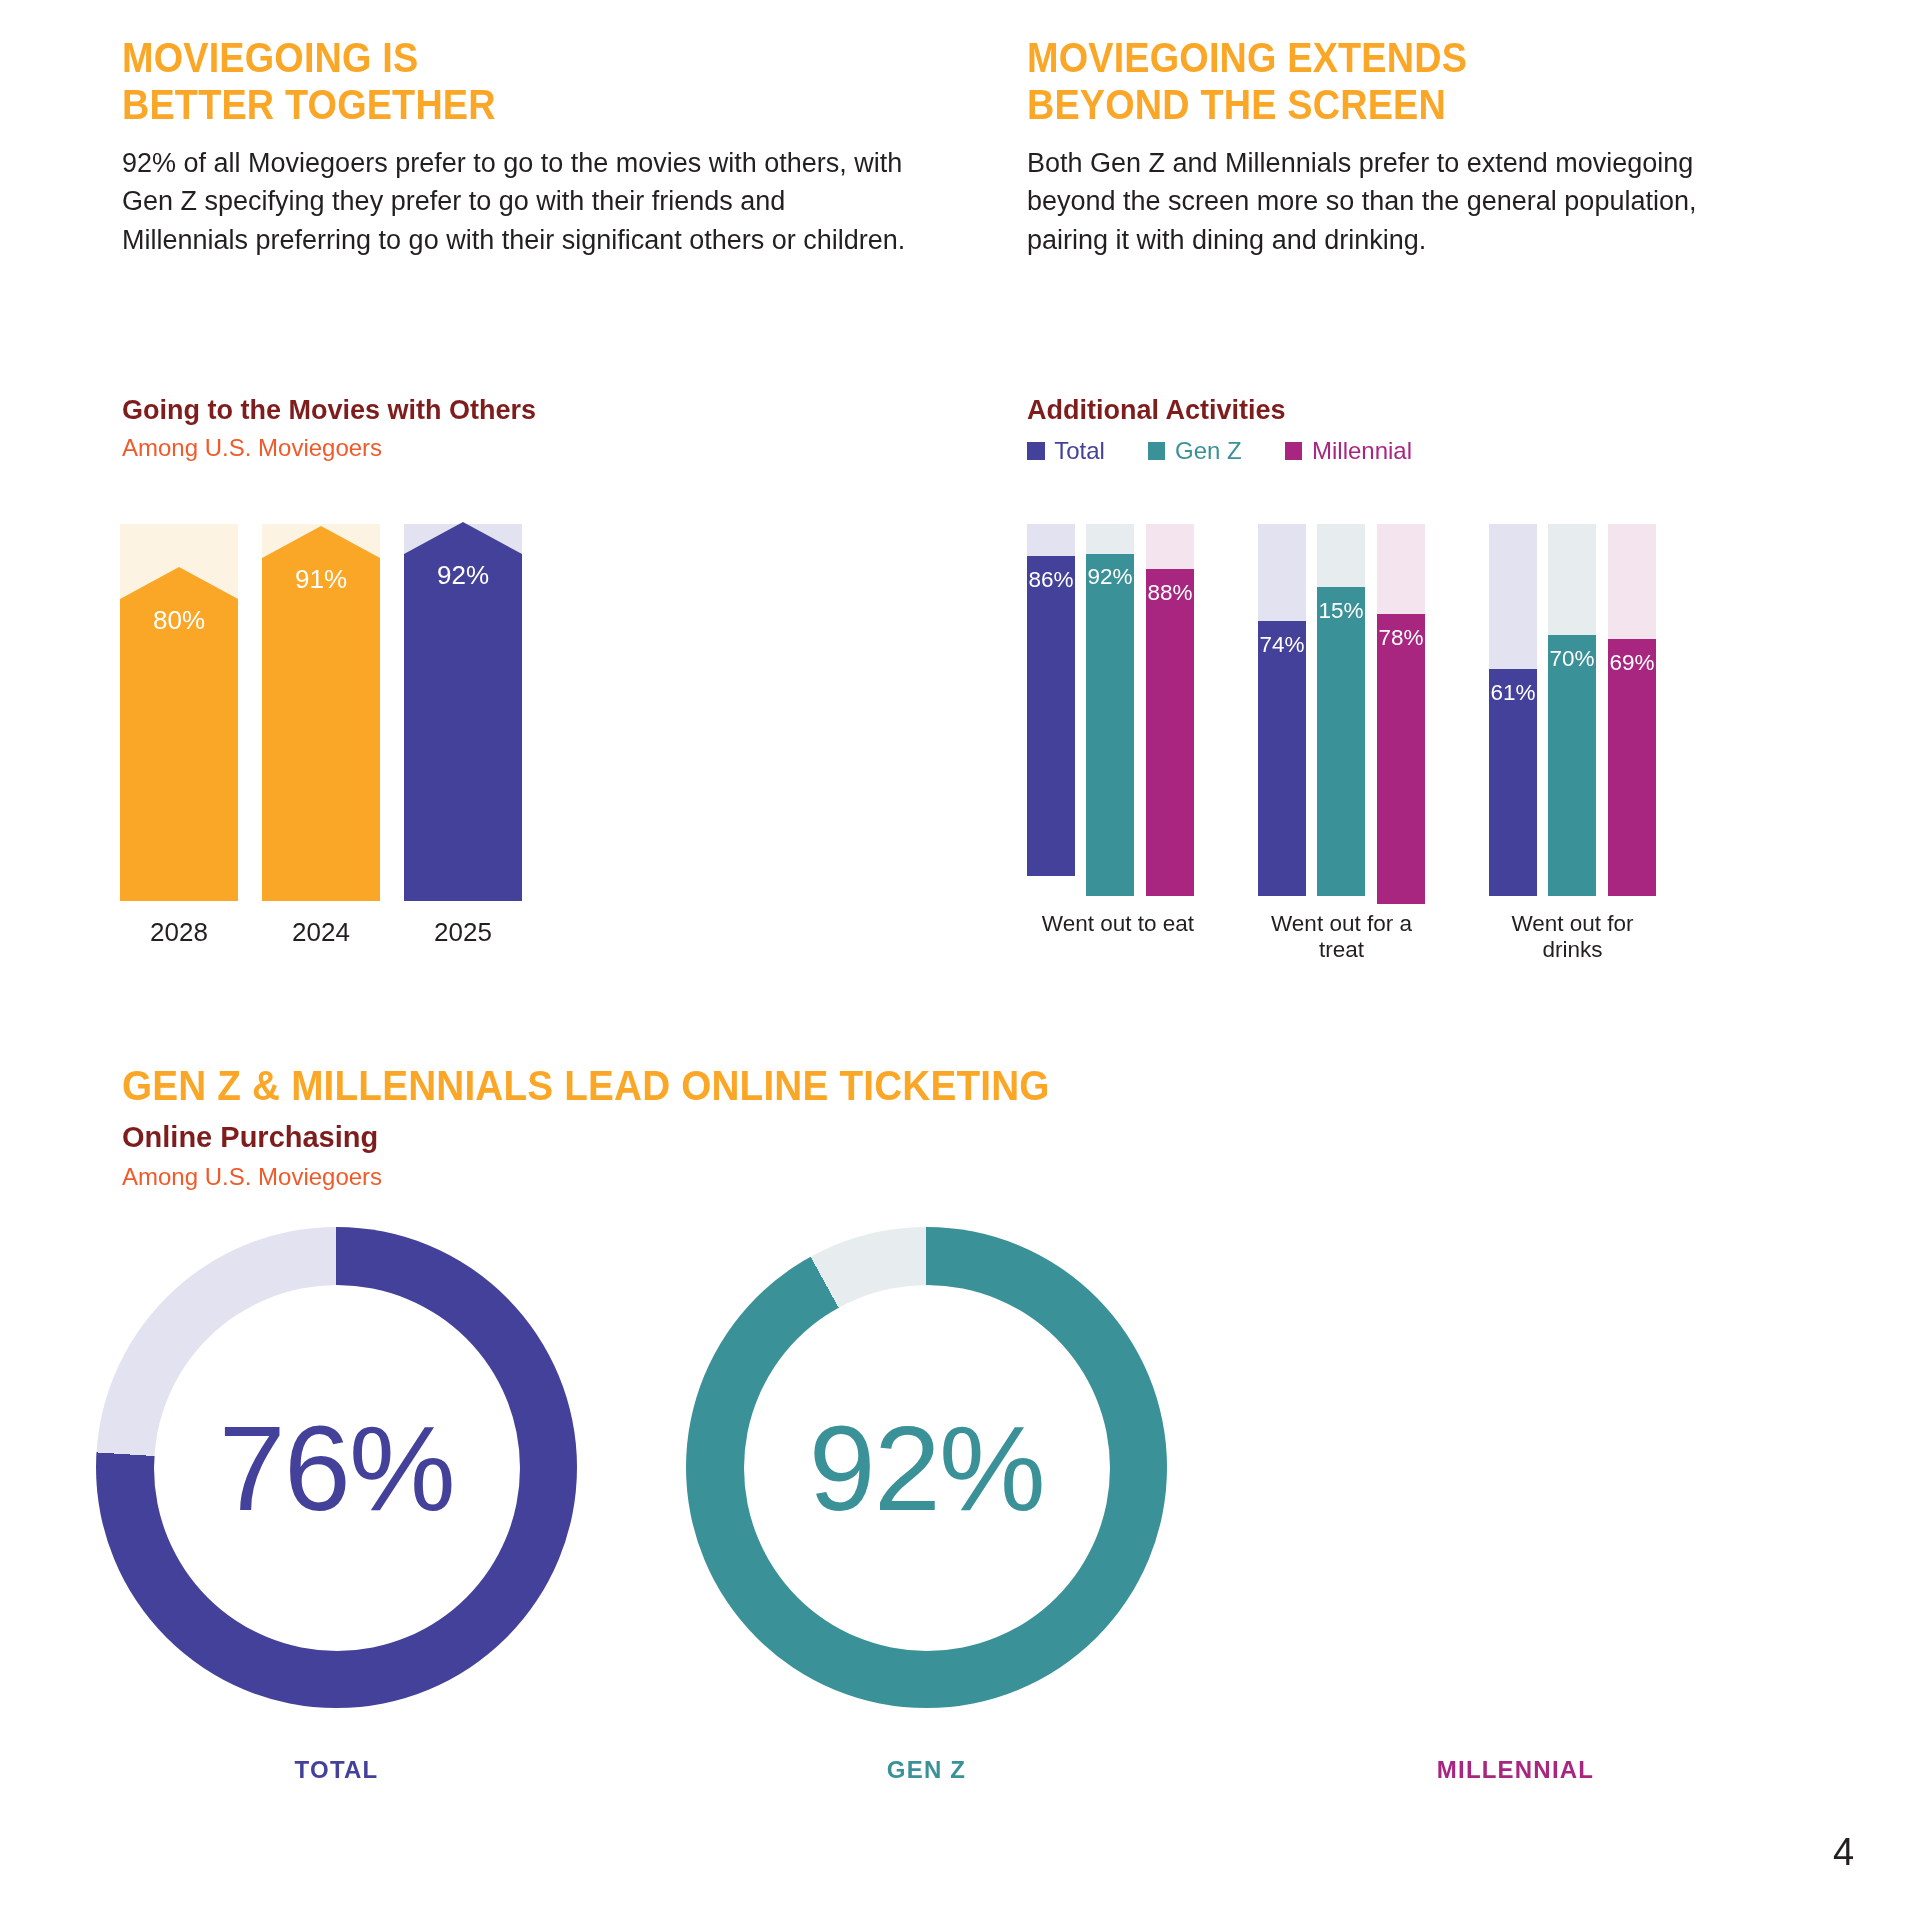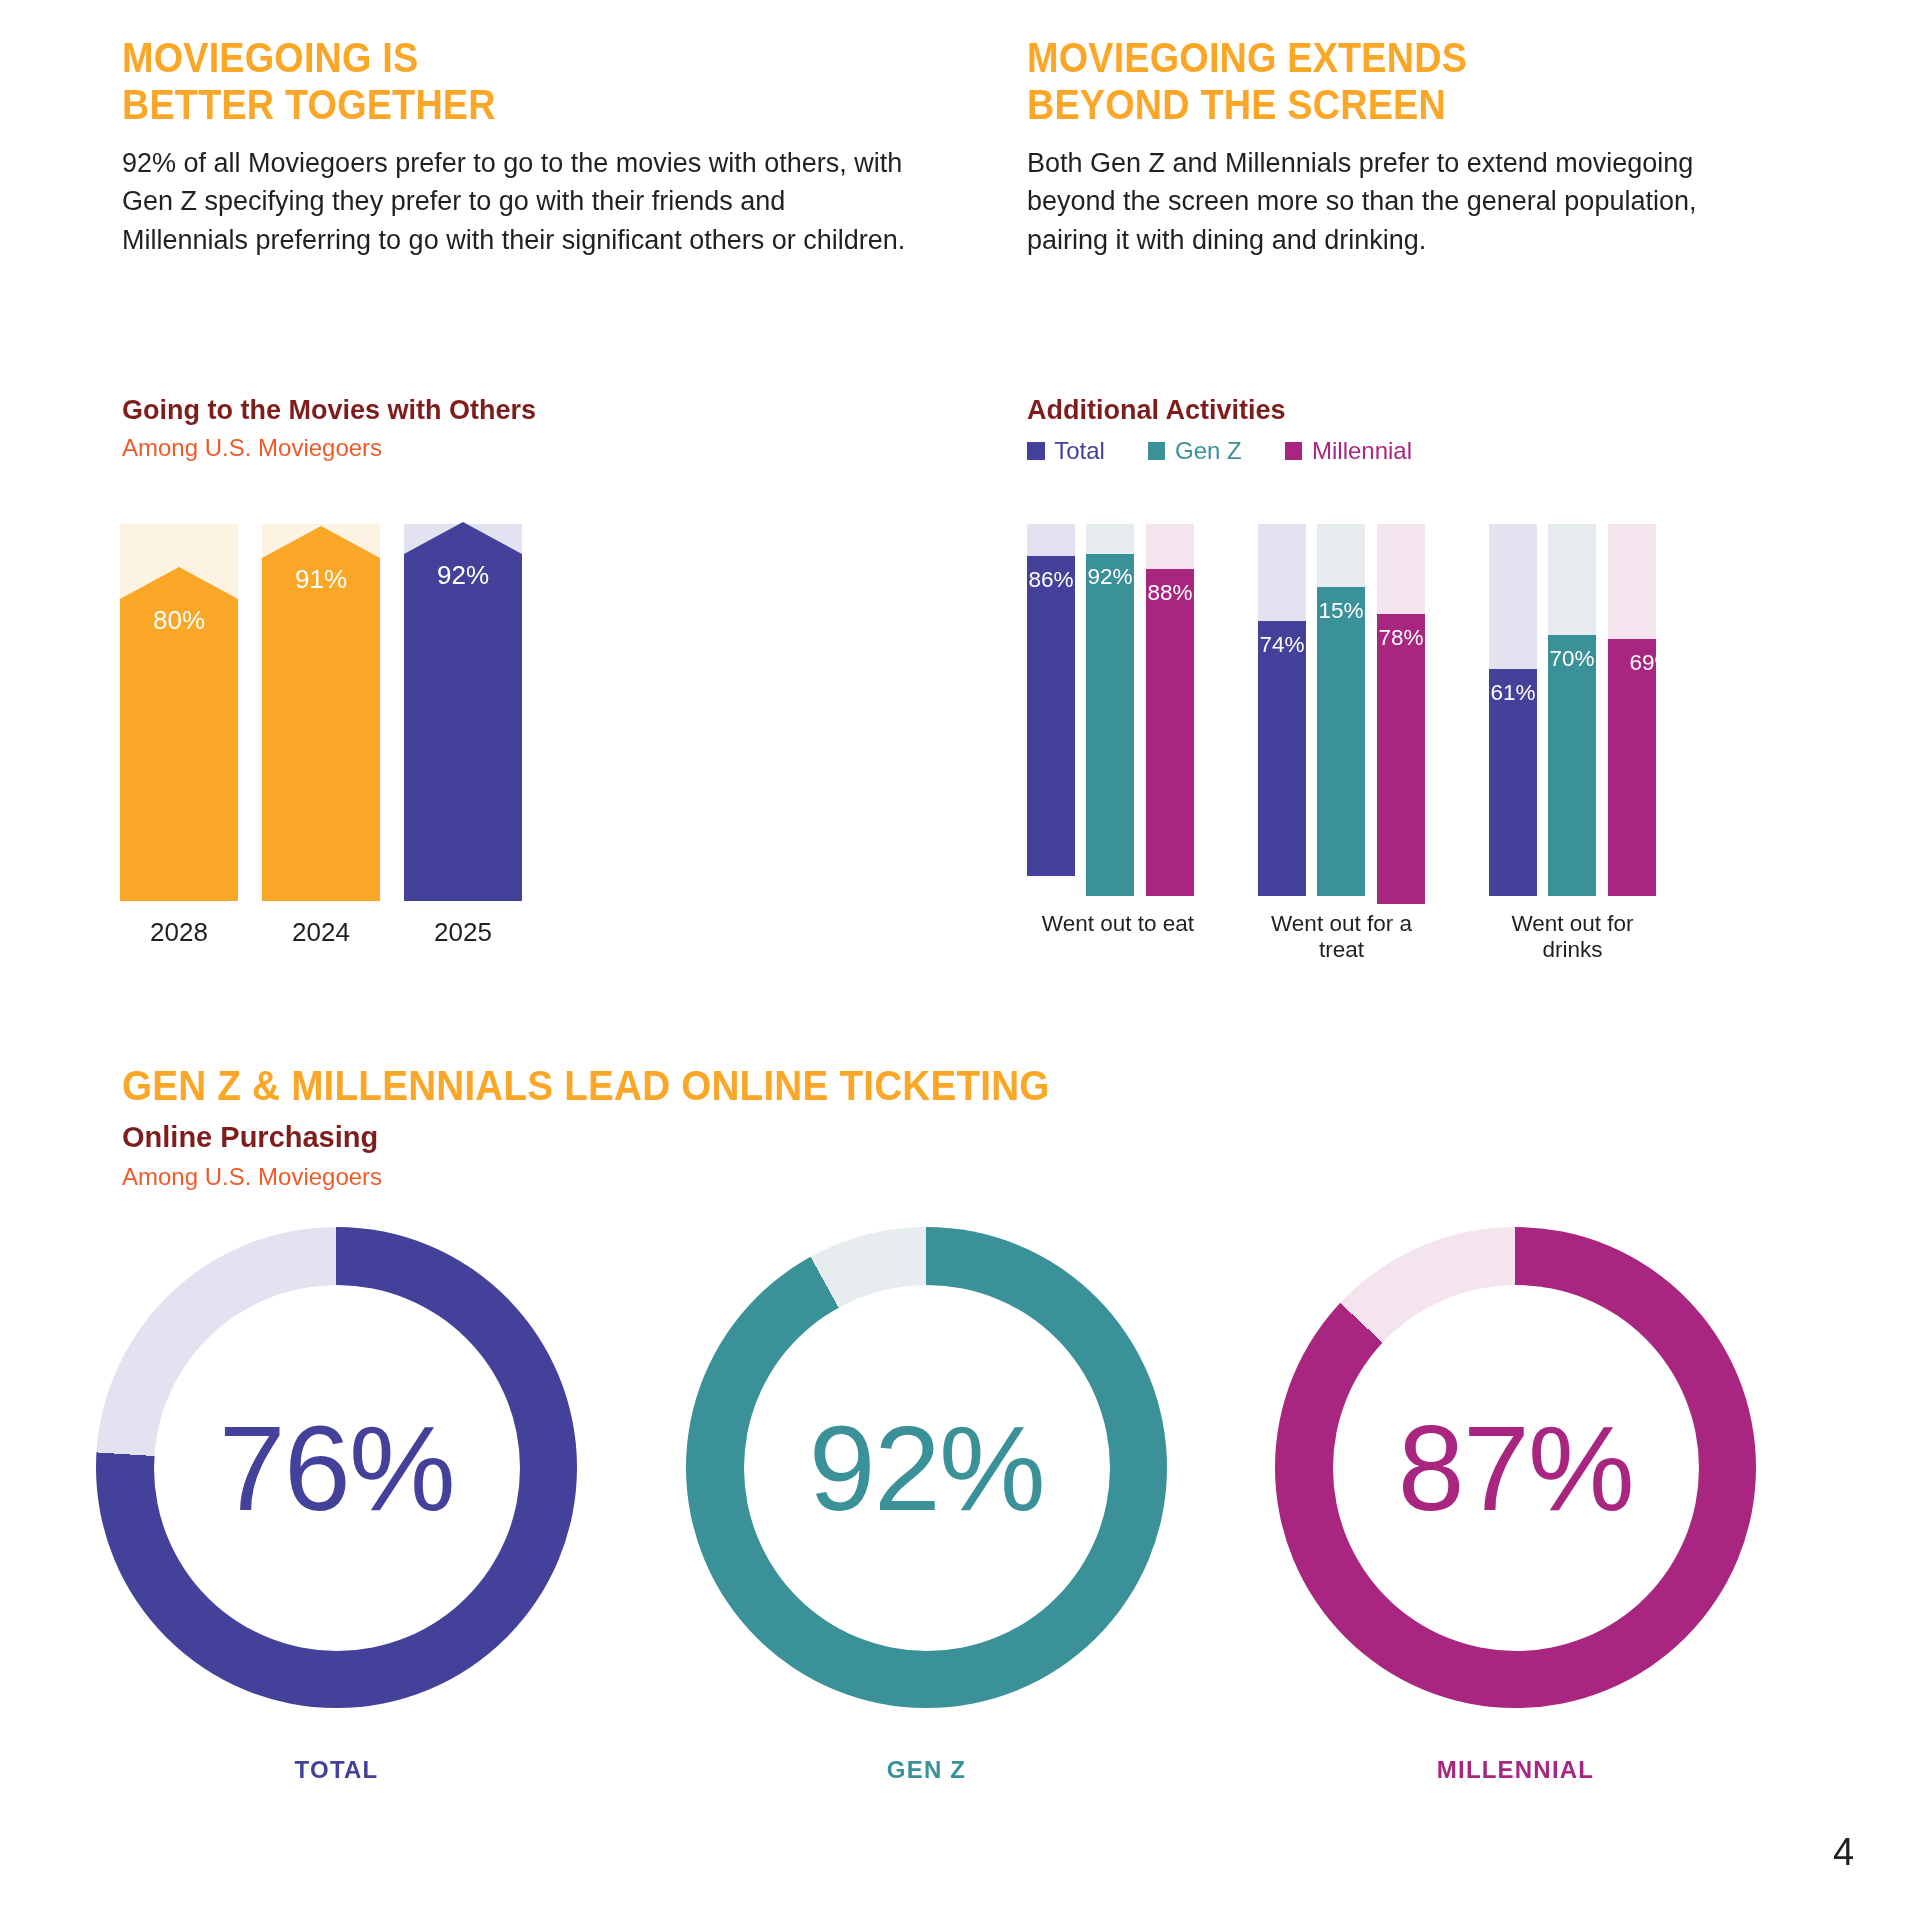--- a/index.html
+++ b/index.html
@@ -192,42 +192,38 @@
       <div class="gbar-value" style="bottom: 190px;">61%</div>
     </div>
     <div class="gbar" style="left: 521px; top: 0px; width: 48px; height: 372px;">
       <div class="gbar-track" style="background: rgb(231, 237, 238);"></div>
       <div class="gbar-fill" style="height: 261px; background: rgb(58, 145, 151);"></div>
       <div class="gbar-value" style="bottom: 224px;">70%</div>
     </div>
     <div class="gbar" style="left: 581px; top: 0px; width: 48px; height: 372px;">
       <div class="gbar-track" style="background: rgb(244, 228, 238);"></div>
       <div class="gbar-fill" style="height: 257px; background: rgb(168, 38, 128);"></div>
-      <div class="gbar-value" style="bottom: 220px; margin-left: 20px;">69%</div>
+      <div class="gbar-value" style="bottom: 220px;">69%</div>
     </div>
     <div class="gcat" style="left: 462px; width: 167px; top: 387px;">Went out for drinks</div>
   </div>
 
 <div class="abs kicker" style="left:122px; top:1061px; width:1283px; font-size:43px;">GEN Z &amp; MILLENNIALS LEAD ONLINE TICKETING</div>
 
 <div class="abs chart-title" style="left:122px; top:1121px; font-size:29px;">Online Purchasing</div>
 <div class="abs chart-sub" style="left:122px; top:1163px;">Among U.S. Moviegoers</div>
 
 <div class="abs" id="donuts" style="left:96px; top:1227px; width:1749px; height:561px;">
     <div class="donut" style="left: 0px; top: 0px; width: 481px; height: 481px; border-radius: 50%; background: conic-gradient(rgb(68, 65, 154) 0deg, rgb(68, 65, 154) 273.6deg, rgb(227, 226, 240) 273.6deg, rgb(227, 226, 240) 360deg);">
       <div style="position: absolute; left: 58px; top: 58px; width: 366px; height: 366px; border-radius: 50%; background: rgb(255, 255, 255);"></div>
       <div class="donut-center" style="color: rgb(68, 65, 154);">76%</div>
     </div>
     <div class="donut-label" style="color: rgb(68, 65, 154); left: 0px; width: 481px; top: 529px;">TOTAL</div>
     <div class="donut" style="left: 590px; top: 0px; width: 481px; height: 481px; border-radius: 50%; background: conic-gradient(rgb(58, 145, 151) 0deg, rgb(58, 145, 151) 331.2deg, rgb(231, 237, 238) 331.2deg, rgb(231, 237, 238) 360deg);">
       <div style="position: absolute; left: 58px; top: 58px; width: 366px; height: 366px; border-radius: 50%; background: rgb(255, 255, 255);"></div>
       <div class="donut-center" style="color: rgb(58, 145, 151);">92%</div>
     </div>
     <div class="donut-label" style="color: rgb(58, 145, 151); left: 590px; width: 481px; top: 529px;">GEN Z</div>
-    <div class="donut" style="left: 1179px; top: 0px; width: 481px; height: 481px; border-radius: 50%; background: conic-gradient(rgb(168, 38, 128) 0deg, rgb(168, 38, 128) 313.2deg, rgb(244, 228, 238) 313.2deg, rgb(244, 228, 238) 360deg);">
-      <div style="position: absolute; left: 58px; top: 58px; width: 366px; height: 366px; border-radius: 50%; background: rgb(255, 255, 255);"></div>
-      <div class="donut-center" style="color: rgb(168, 38, 128);">87%</div>
-    </div>
     <div class="donut-label" style="color: rgb(168, 38, 128); left: 1179px; width: 481px; top: 529px;">MILLENNIAL</div>
   </div>
 
 <div class="abs page-num" style="left:1833px; top:1831px;">4</div>
 
 
 </body></html>

